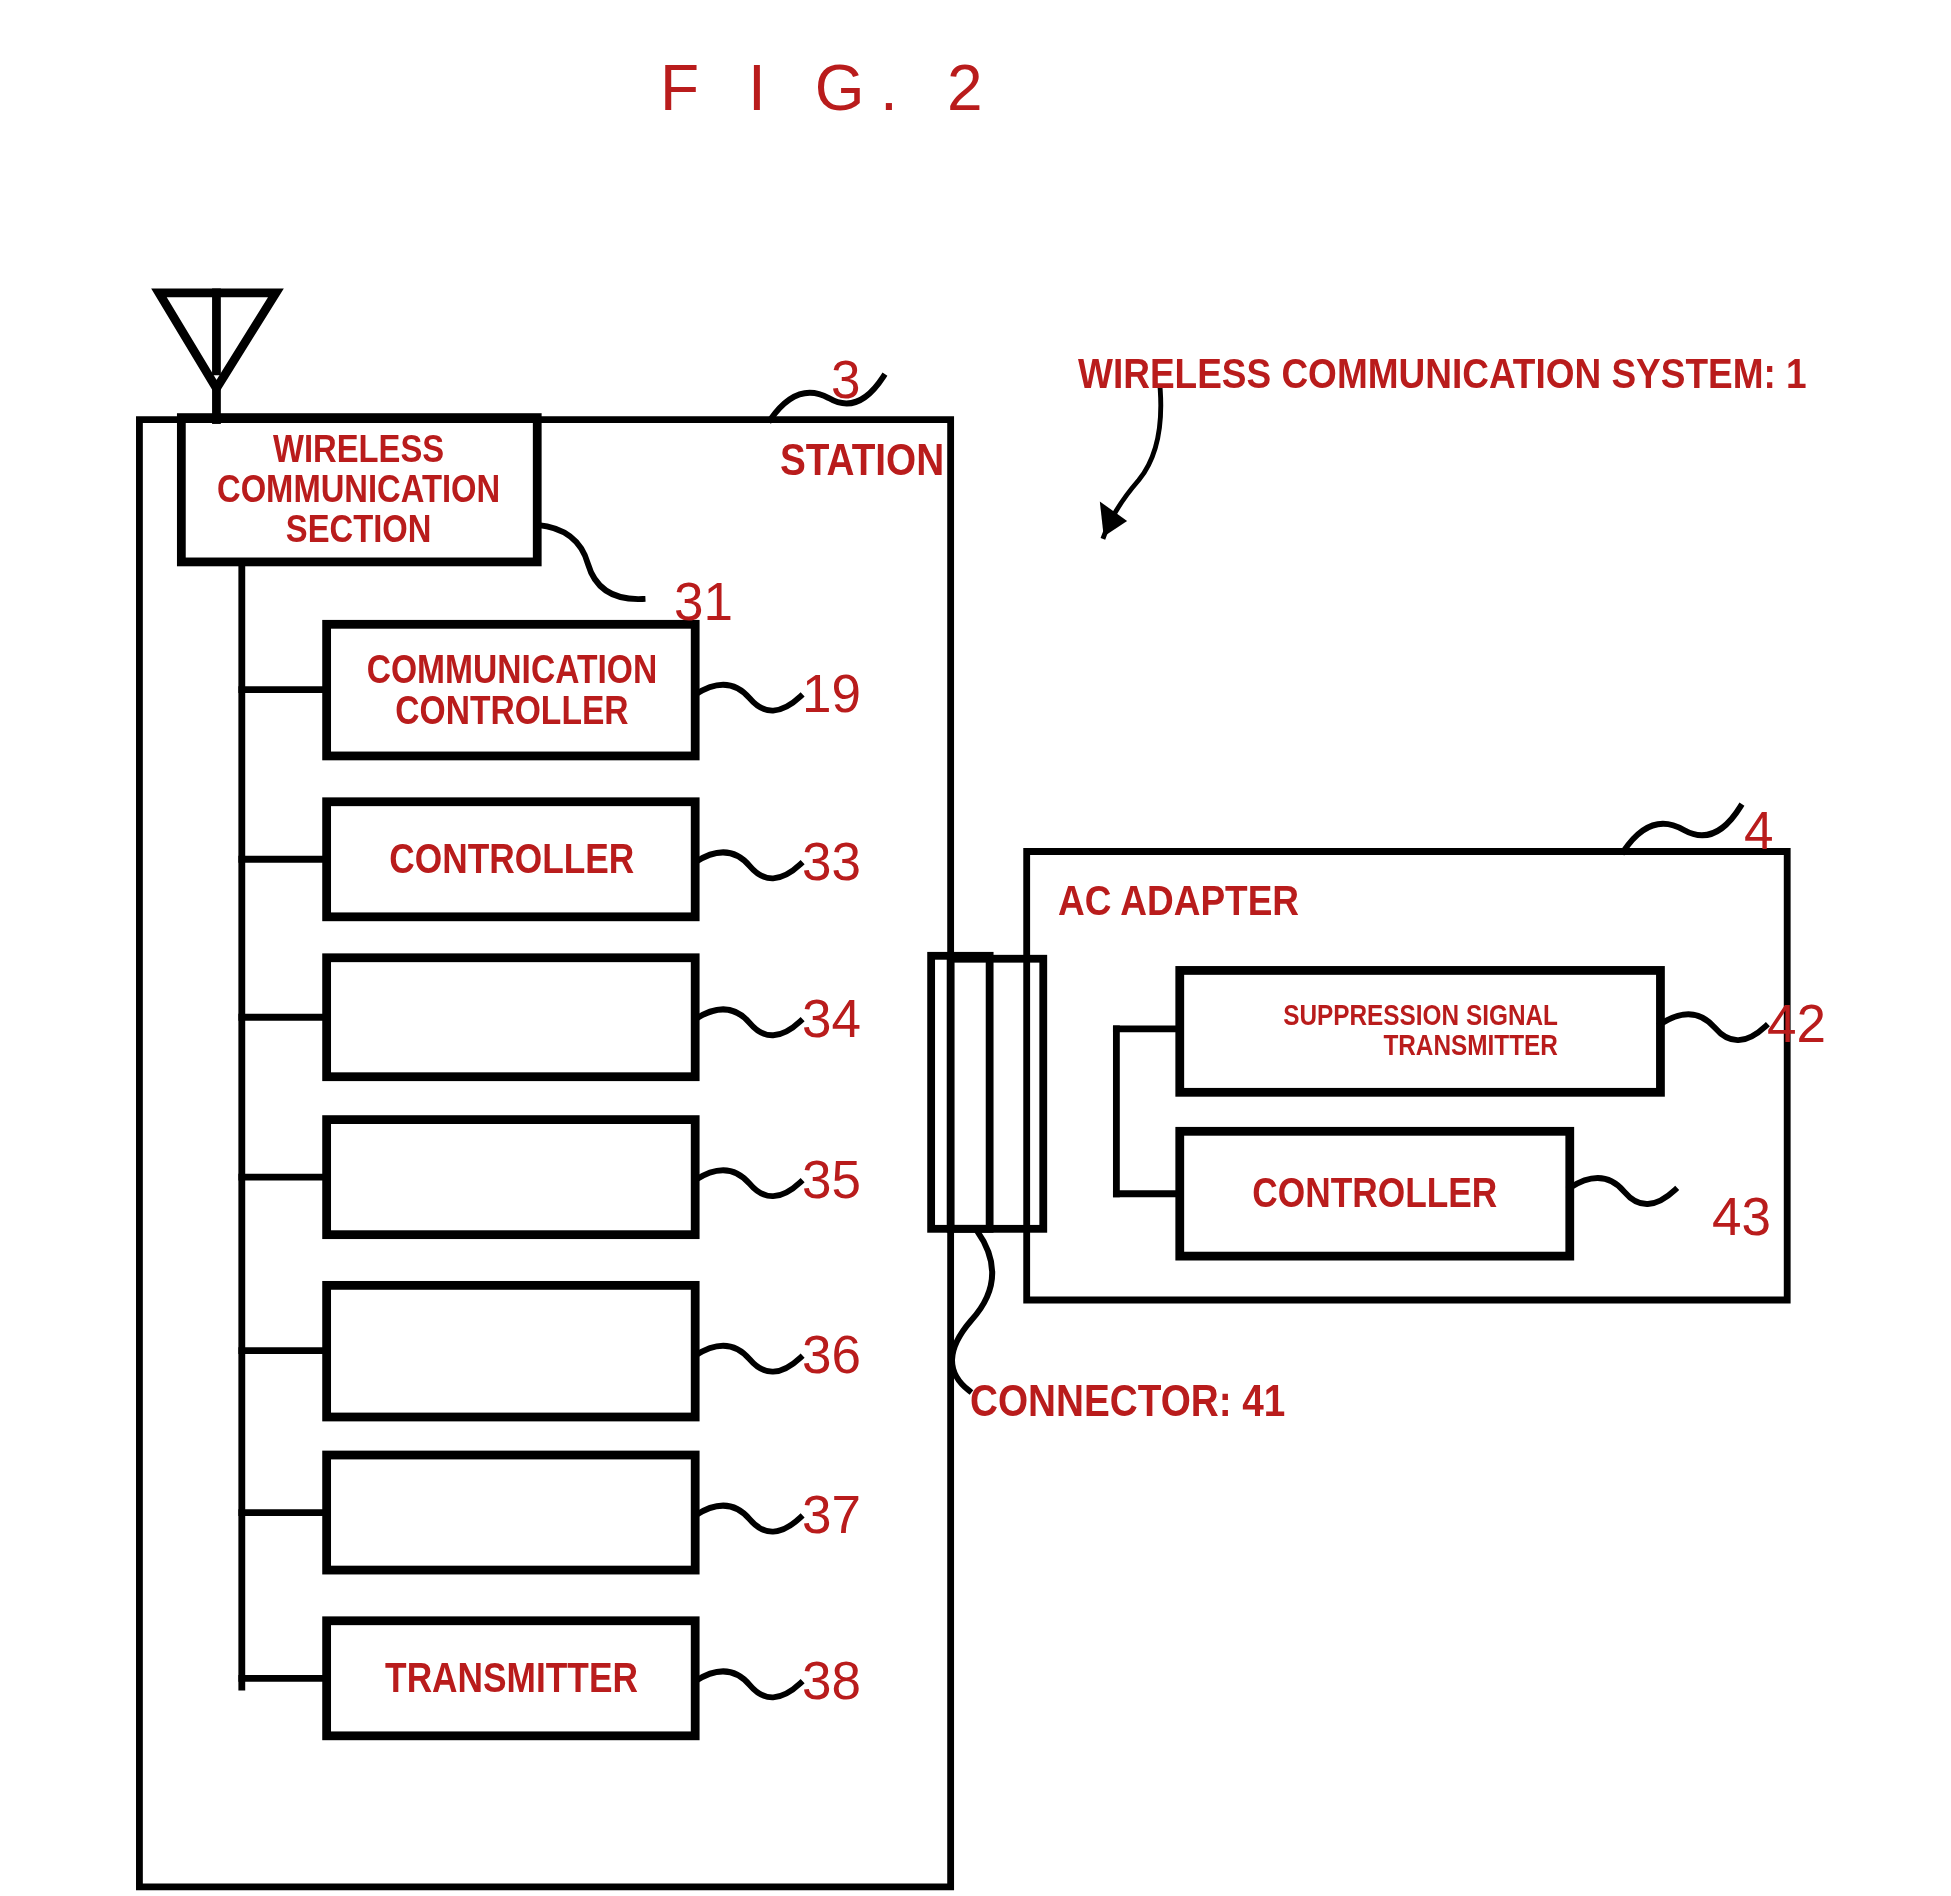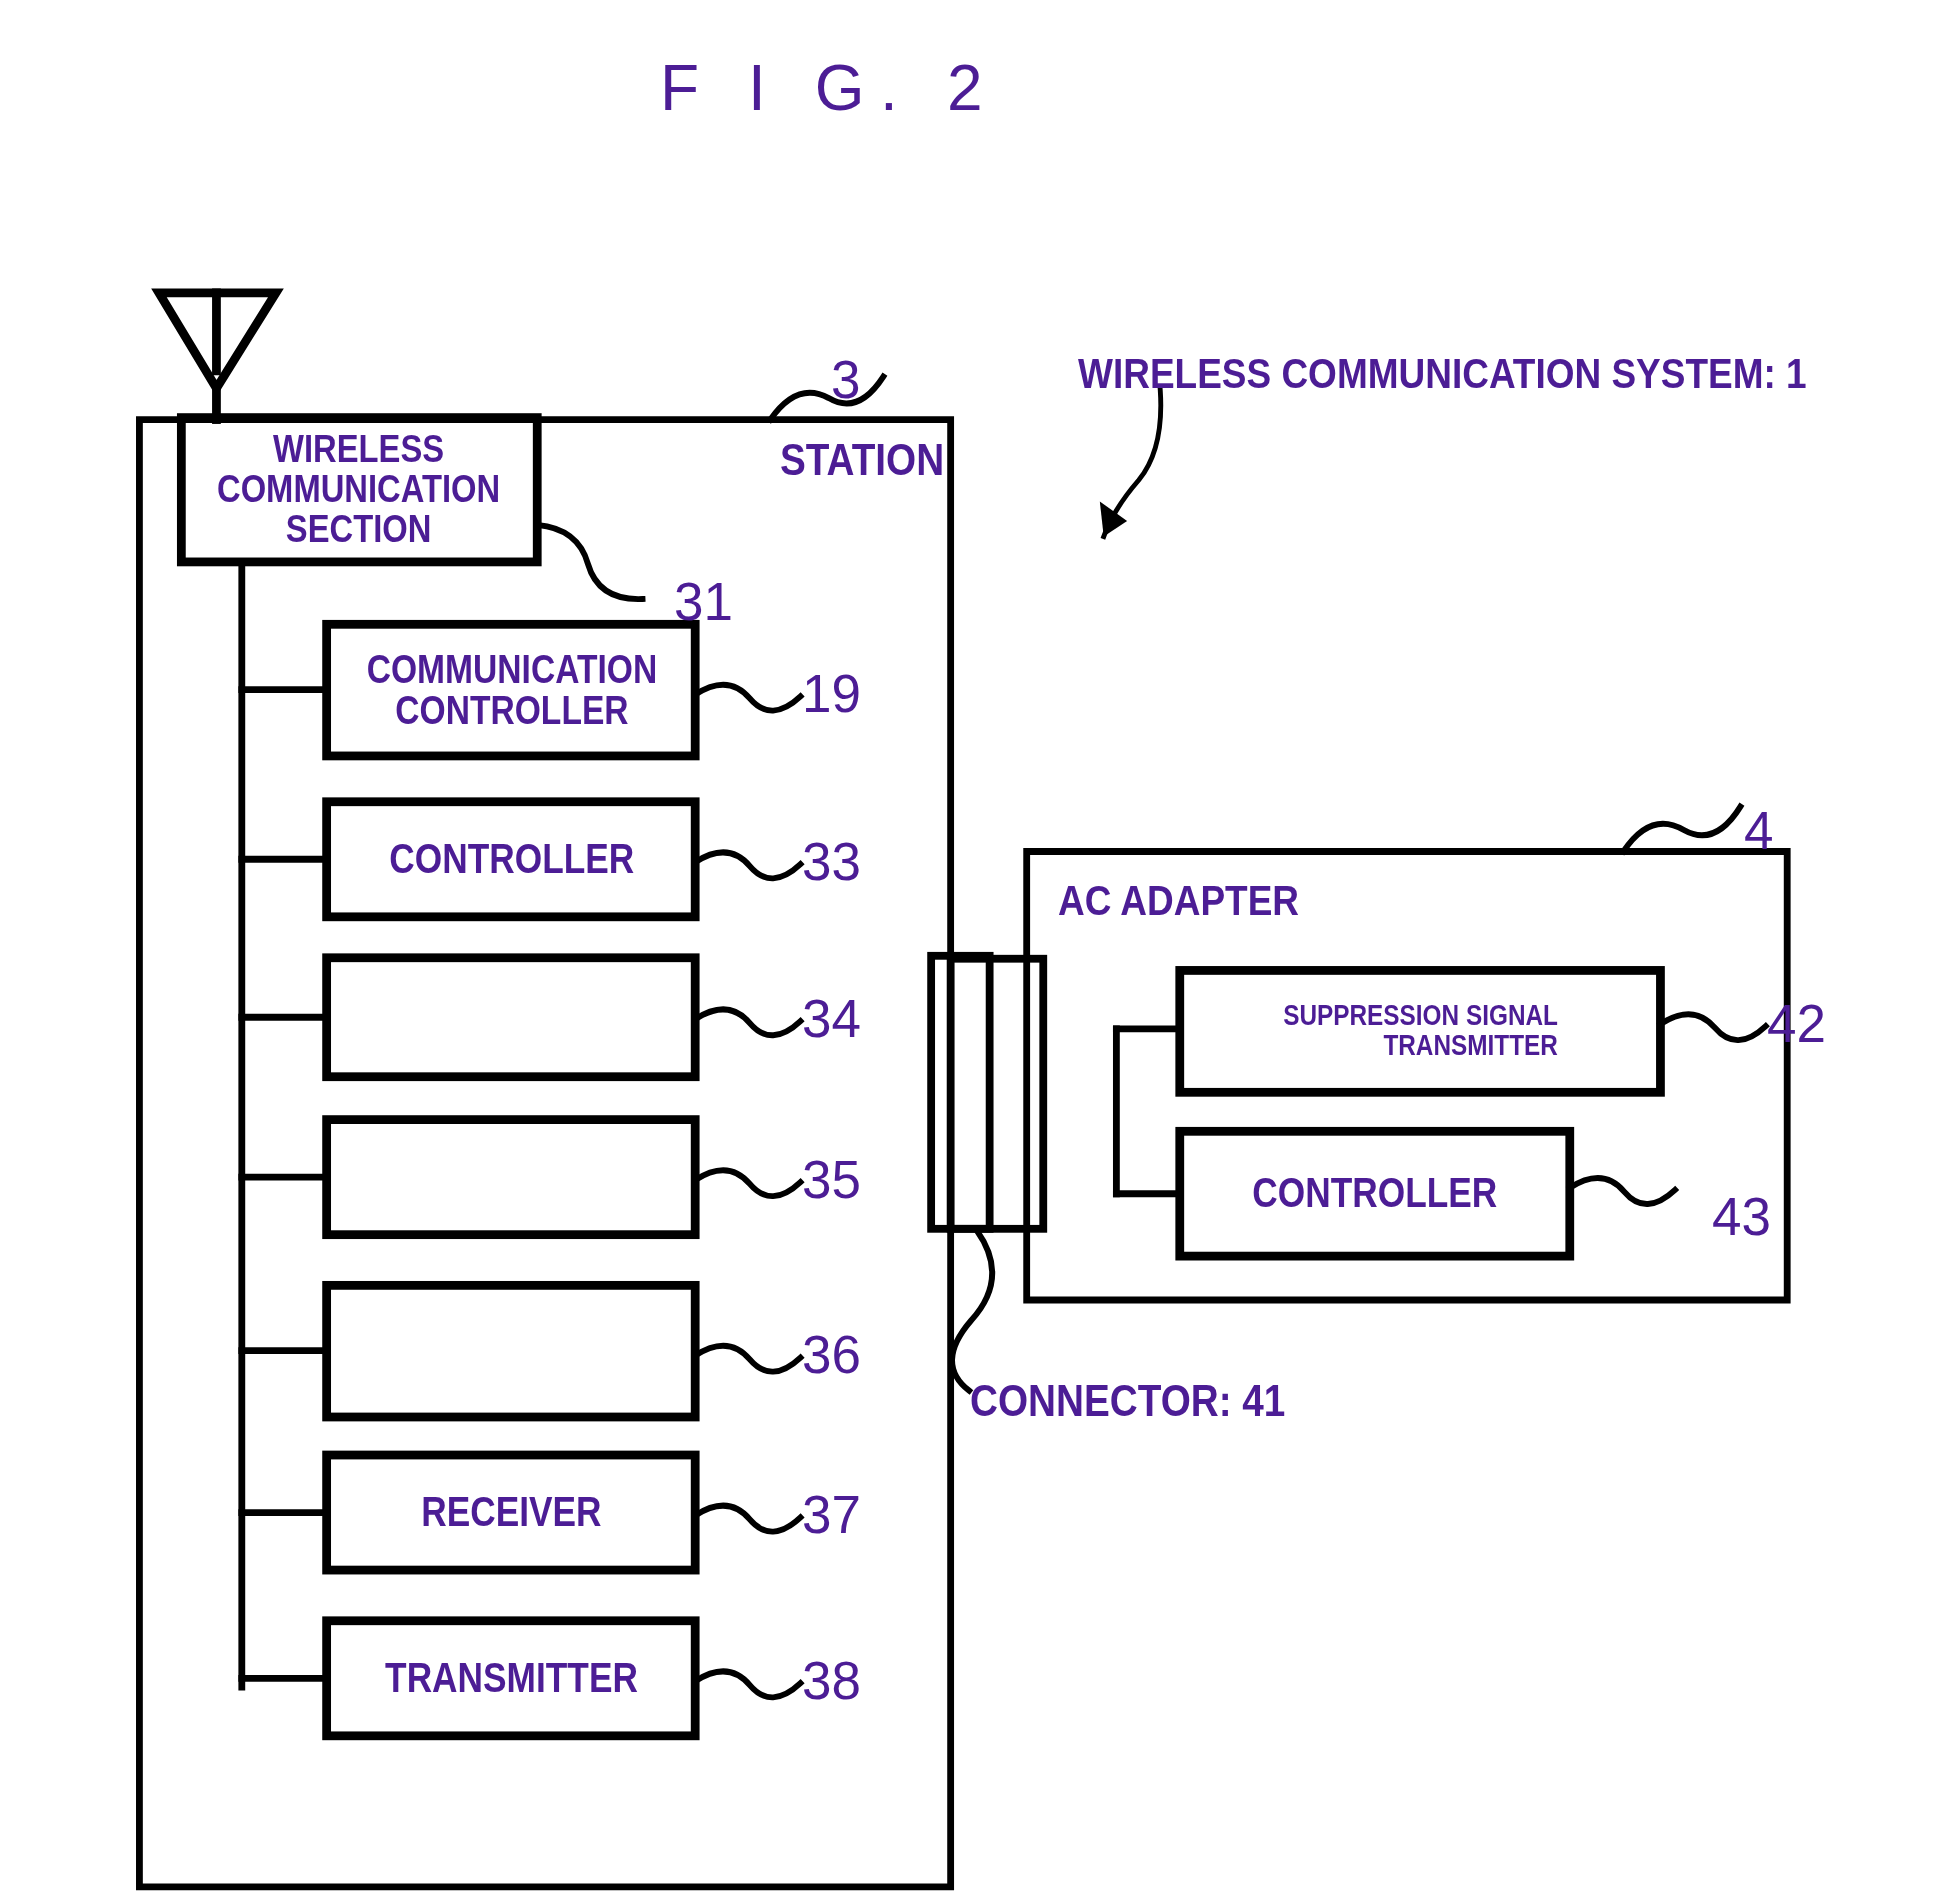--- a/index.html
+++ b/index.html
@@ -6,21 +6,21 @@
     margin: 0;
     padding: 0;
     background: #ffffff;
   }
   #page {
     position: relative;
     width: 1951px;
     height: 1897px;
     background: #ffffff;
     font-family: "Liberation Sans", sans-serif;
-    color: #4c1d95;
+    color: #b91c1c;
     overflow: hidden;
   }
   #fig-title {
     position: absolute;
     left: 0;
     top: 51px;
     width: 1658px;
     text-align: center;
     font-size: 64px;
     letter-spacing: 15.6px;
@@ -162,25 +162,20 @@
 
   <div class="boxlabel" style="left:327px; top:802px; width:369px; height:115px; font-size:42px;">
     <div>
         <span>CONTROLLER</span>
       </div>
   </div>
 
 
 
 
-  <div class="boxlabel" style="left:327px; top:1455px; width:369px; height:115px; font-size:42px;">
-    <div>
-        <span>RECEIVER</span>
-      </div>
-  </div>
 
   <div class="boxlabel" style="left:327px; top:1621px; width:369px; height:115px; font-size:42px;">
     <div>
         <span>TRANSMITTER</span>
       </div>
   </div>
 
   <div class="boxlabel" style="left:1180px; top:970px; width:481px; height:122px; font-size:29px;text-align:right;">
     <div>
       <span>SUPPRESSION SIGNAL</span>

